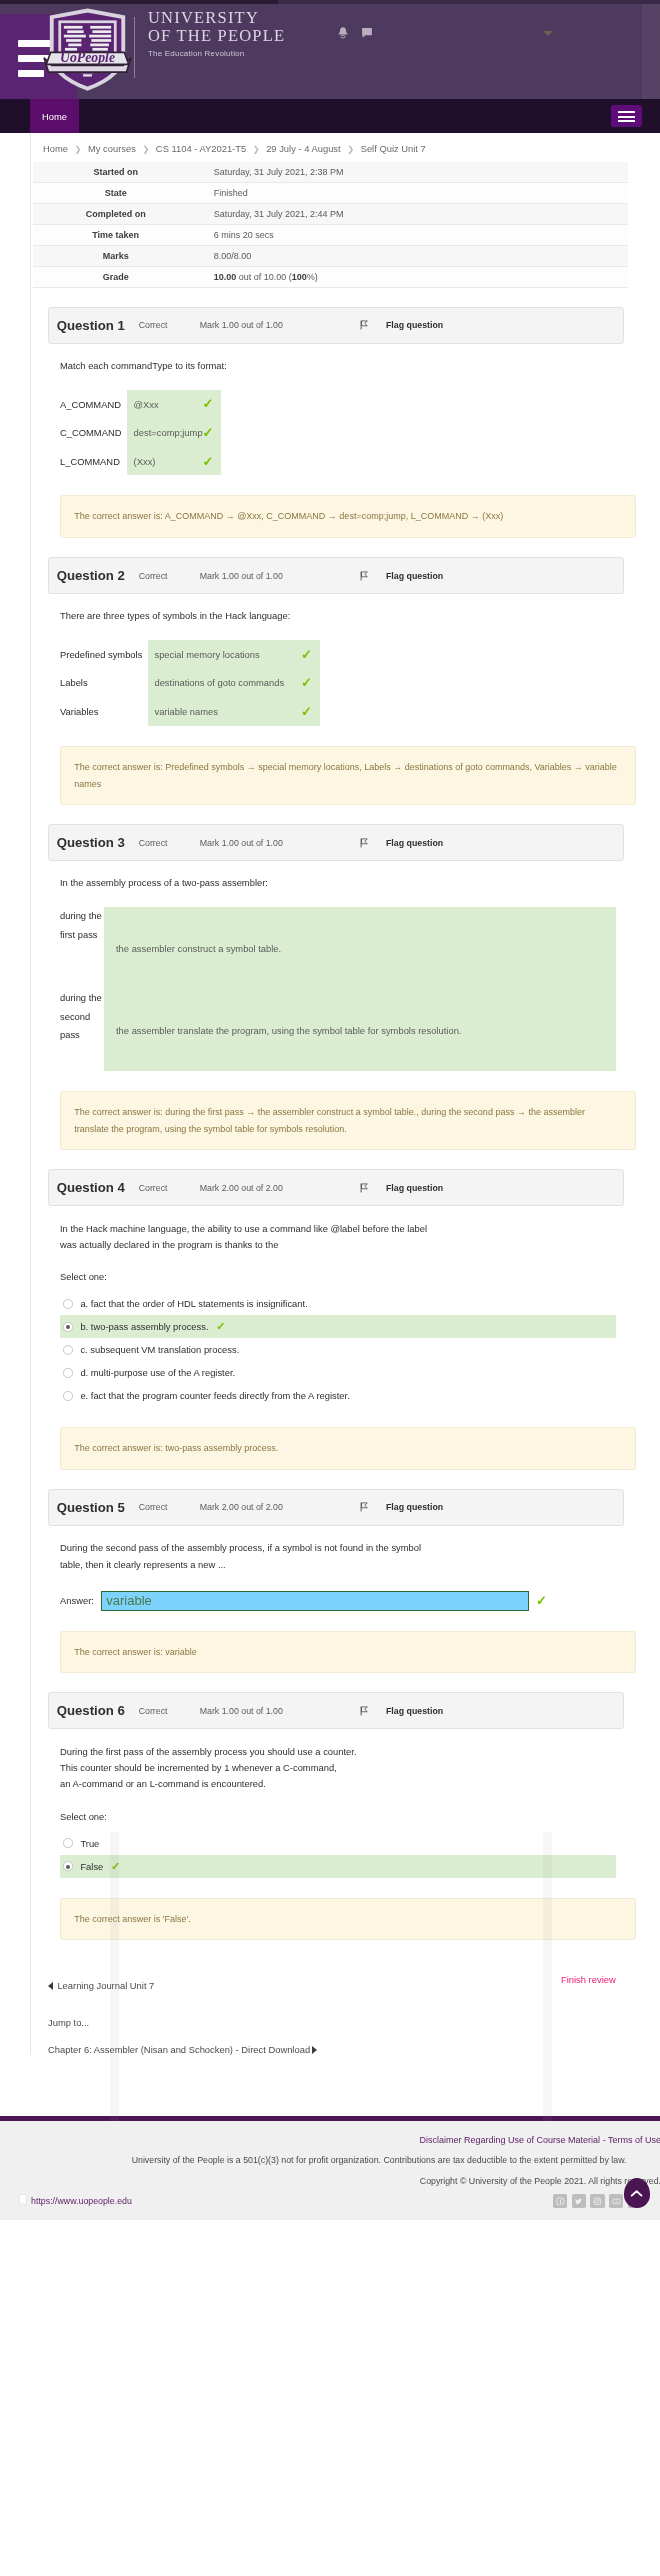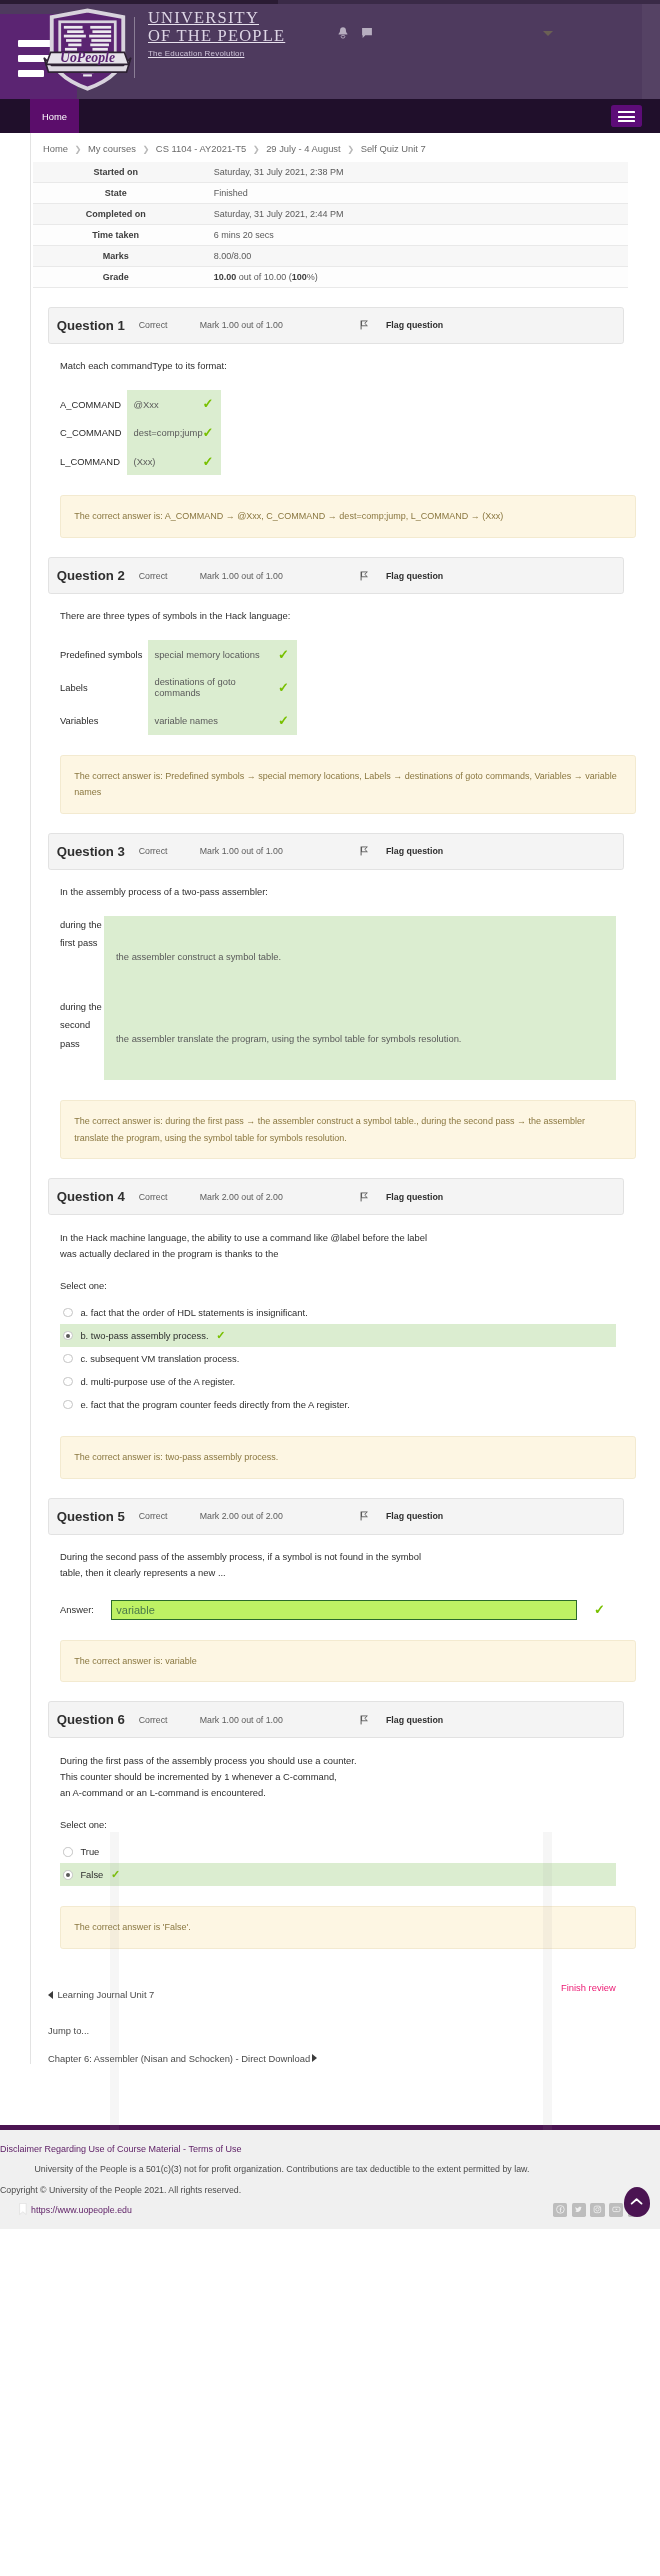--- a/index.html
+++ b/index.html
@@ -42,21 +42,21 @@
 
   .crest {
     position: absolute; left: 35px; top: 5px; width: 105px; height: 88px;
   }
   .crest svg { width: 100%; height: 100%; display: block; }
 
   .brand-divider {
     position: absolute; left: 134px; top: 16.5px; width: 1.1px; height: 61px;
     background: rgba(255,255,255,.35);
   }
-  .brand-text { position: absolute; left: 148px; top: 8.8px; color: #e8e2ee; text-decoration: underline; }
+  .brand-text { position: absolute; left: 148px; top: 8.8px; color: #e8e2ee; }
   .brand-line1 {
     font-family: "Liberation Serif", serif;
     font-size: 16.5px; letter-spacing: 1.2px; line-height: 1.12; color: #ded6e6;
   }
   .brand-line2 {
     font-family: "Liberation Serif", serif;
     font-size: 16.5px; letter-spacing: 1.2px; line-height: 1.12; color: #ded6e6;
   }
   .brand-tag {
     font-size: 8px; letter-spacing: 0.2px; margin-top: 2.8px; color: #cfc5da;
@@ -182,26 +182,26 @@
   .radio {
     width: 9.4px; height: 9.4px; border-radius: 50%;
     border: 0.6px solid #c4c4c4; background: #fff; flex: none; position: relative;
   }
   .radio.sel::after {
     content: ""; position: absolute; left: 2.2px; top: 2.2px;
     width: 3.9px; height: 3.9px; border-radius: 50%; background: #5a5a5a;
   }
 
   
-  .answerrow { display: flex; align-items: center; gap: 17px; margin: 19px 0 0 12px; }
+  .answerrow { display: flex; align-items: center; gap: 7px; margin: 19px 0 0 12px; }
   .answerlbl { font-size: 9.4px; color: #2e2e2e; }
   .answerbox {
-    width: 466px; height: 20px; border: 0.6px solid #2b6b2b; background: #bef264;
+    width: 428px; height: 20px; border: 0.6px solid #2b6b2b; background: #7dd3fc;
     display: flex; align-items: center; padding-left: 4.4px;
-    font-size: 11px; color: #4a7a4a;
+    font-size: 13px; color: #4a7a4a;
   }
 
   
   .feedback {
     margin: 20px 0 0 12px; width: 576px;
     background: #fdf6e3; border: 0.6px solid #f3ead0; border-radius: 2.8px;
     padding: 12px 13.2px; font-size: 9px; color: #8a7740; line-height: 1.85;
   }
 
   
@@ -212,21 +212,21 @@
   .finish {
     position: absolute; right: 14.3px; top: -6.6px;
     font-size: 9.4px; color: #ec1a73;
   }
   .jumpto { margin: 14.3px 0 0 48px; font-size: 9.4px; color: #4a4a4a; }
   .nextlink { margin: 16.5px 0 0 48px; font-size: 9.4px; color: #4a4a4a; display: flex; align-items: center; gap: 2px; }
 
   
   .footer-rule { margin-top: 50px; height: 5px; background: #4b1452; }
   .footer {
-    position: relative; background: #f0f0f0; padding: 14.3px 0 12px 0; text-align: left;
+    position: relative; background: #f0f0f0; padding: 14.3px 0 12px 0; text-align: right;
   }
   .f-links { font-size: 9px; color: #5b1b63; margin-bottom: 8.8px; }
   .f-links .sep { color: #5b1b63; }
   .f-body { font-size: 8.8px; color: #4a4a4a; line-height: 1.5; max-width: 592px; margin: 0 auto; }
   .f-copy { font-size: 8.8px; color: #4a4a4a; margin-top: 8.8px; }
   .f-bottom { display: flex; align-items: center; justify-content: space-between; margin-top: 7.7px; padding: 0 19px; }
   .f-url { display: flex; align-items: center; gap: 4.4px; font-size: 8.8px; color: #5b1b63; }
   .f-social { display: flex; gap: 4.4px; }
   .sq { width: 14.3px; height: 14.3px; background: #bdbdbd; border-radius: 1.7px; display:flex; align-items:center; justify-content:center; }
   .sq svg { display:block; }
@@ -426,21 +426,21 @@
               </svg>
           </span>
           <span>Flag question</span>
         </div>
       </div>
       <div class="qtext">There are three types of symbols in the Hack language:</div>
       <table class="match match-mid">
         <tbody>
             <tr>
           <td class="mk">Predefined symbols</td>
-          <td class="mv" style="width:149px">
+          <td class="mv" style="width:172px">
                 <div class="cell">
                   <span>special memory locations</span>
                   <span class="tick">✓</span>
                 </div>
               </td>
         </tr>
         <tr>
           <td class="mk">Labels</td>
           <td class="mv">
                 <div class="cell">

